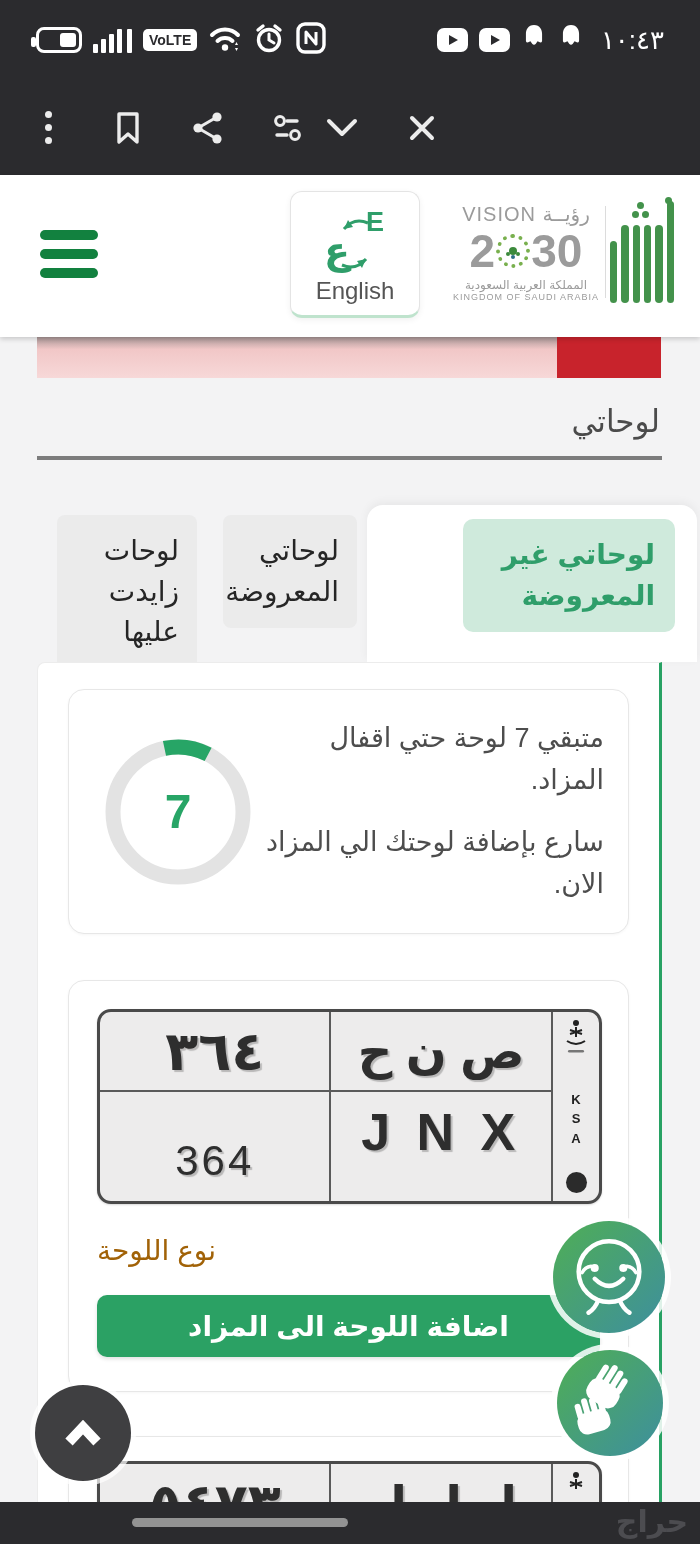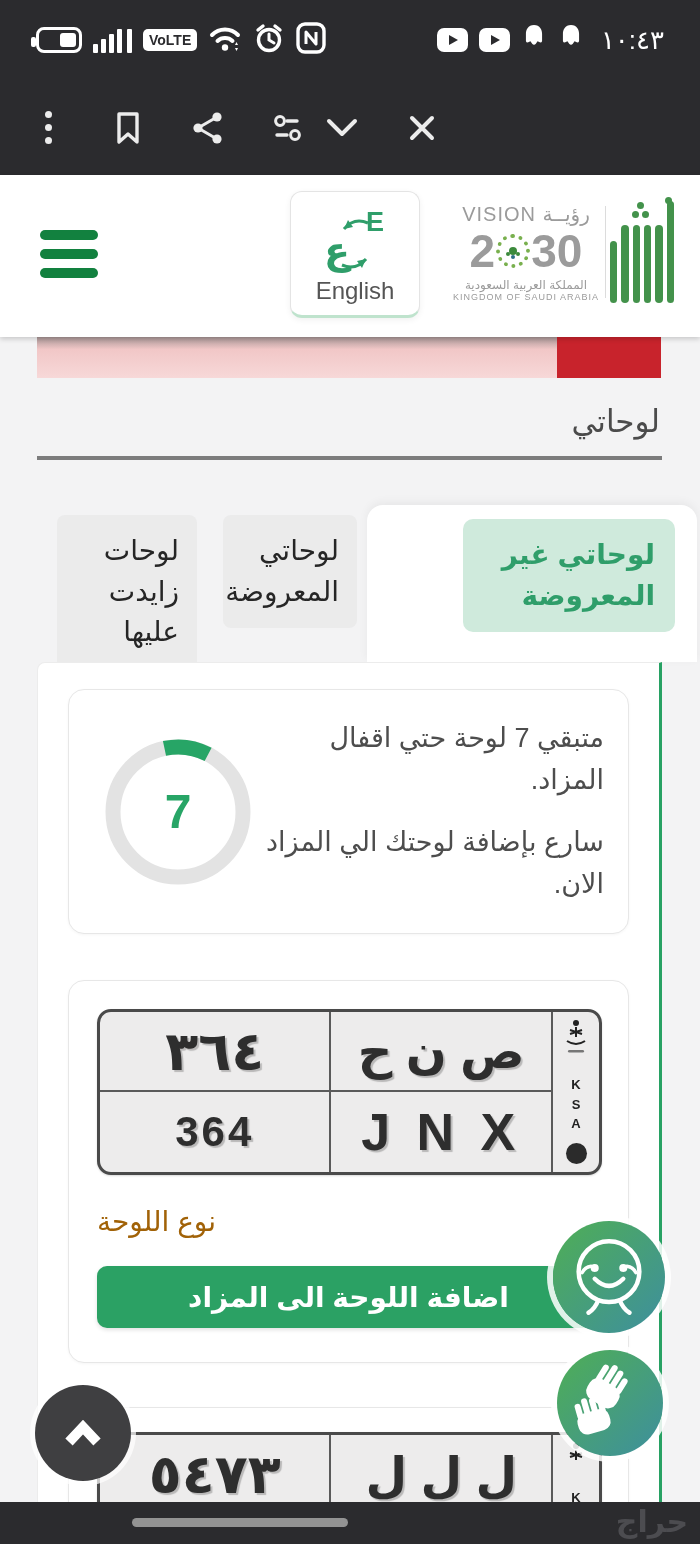--- a/index.html
+++ b/index.html
@@ -95,21 +95,21 @@
   .plate { direction:ltr; width:505px; margin:0 auto; display:flex; border:3px solid #4a4a4a; border-radius:14px;
            background:#edecec; overflow:hidden; box-shadow:0 1px 2px rgba(0,0,0,.15); }
   .plate-col { display:flex; flex-direction:column; }
   .col-num { flex:46; border-right:2px solid #5a5a5a; }
   .col-let { flex:44; border-right:2px solid #5a5a5a; }
   .plate-cell { height:80px; display:flex; align-items:center; justify-content:center; color:#2e2e2e;
                 text-shadow:2px 2px 1px rgba(0,0,0,.22); }
   .cell-top { border-bottom:2px solid #5a5a5a; }
   .ar-num { font-size:54px; font-weight:bold; }
   .ar-let { font-size:48px; font-weight:bold; }
-  .en-num { font-size:42px; font-weight:bold; letter-spacing:3px; }
+  .en-num { font-size:42px; font-weight:normal; letter-spacing:3px;margin-top:29px; }
   .en-let { font-size:52px; font-weight:bold; letter-spacing:6px; }
   .plate-strip { width:46px; display:flex; flex-direction:column; align-items:center; justify-content:space-between; padding:7px 0 8px; }
   .ksa-txt { width:14px; font-size:13px; font-weight:bold; color:#222; line-height:1.5; word-break:break-all; text-align:center; }
   .strip-dot { width:21px; height:21px; border-radius:50%; background:#2b2b2b; }
   .plate-type-label { text-align:left; font-size:28px; color:#a16207; margin-top:30px; }
   .plate-type-value { text-align:center; font-size:24px; color:#6f6f6f; margin-top:16px; }
   .add-btn { margin:28px 0 4px; width:100%; height:62px; background:#2ba164; border:none; border-radius:10px;
              color:#fff; font-size:28px; font-weight:bold; font-family:inherit; cursor:pointer; box-shadow:0 2px 4px rgba(0,0,0,.12); }
   .next-card { margin-top:44px; padding:24px 28px; }
 

